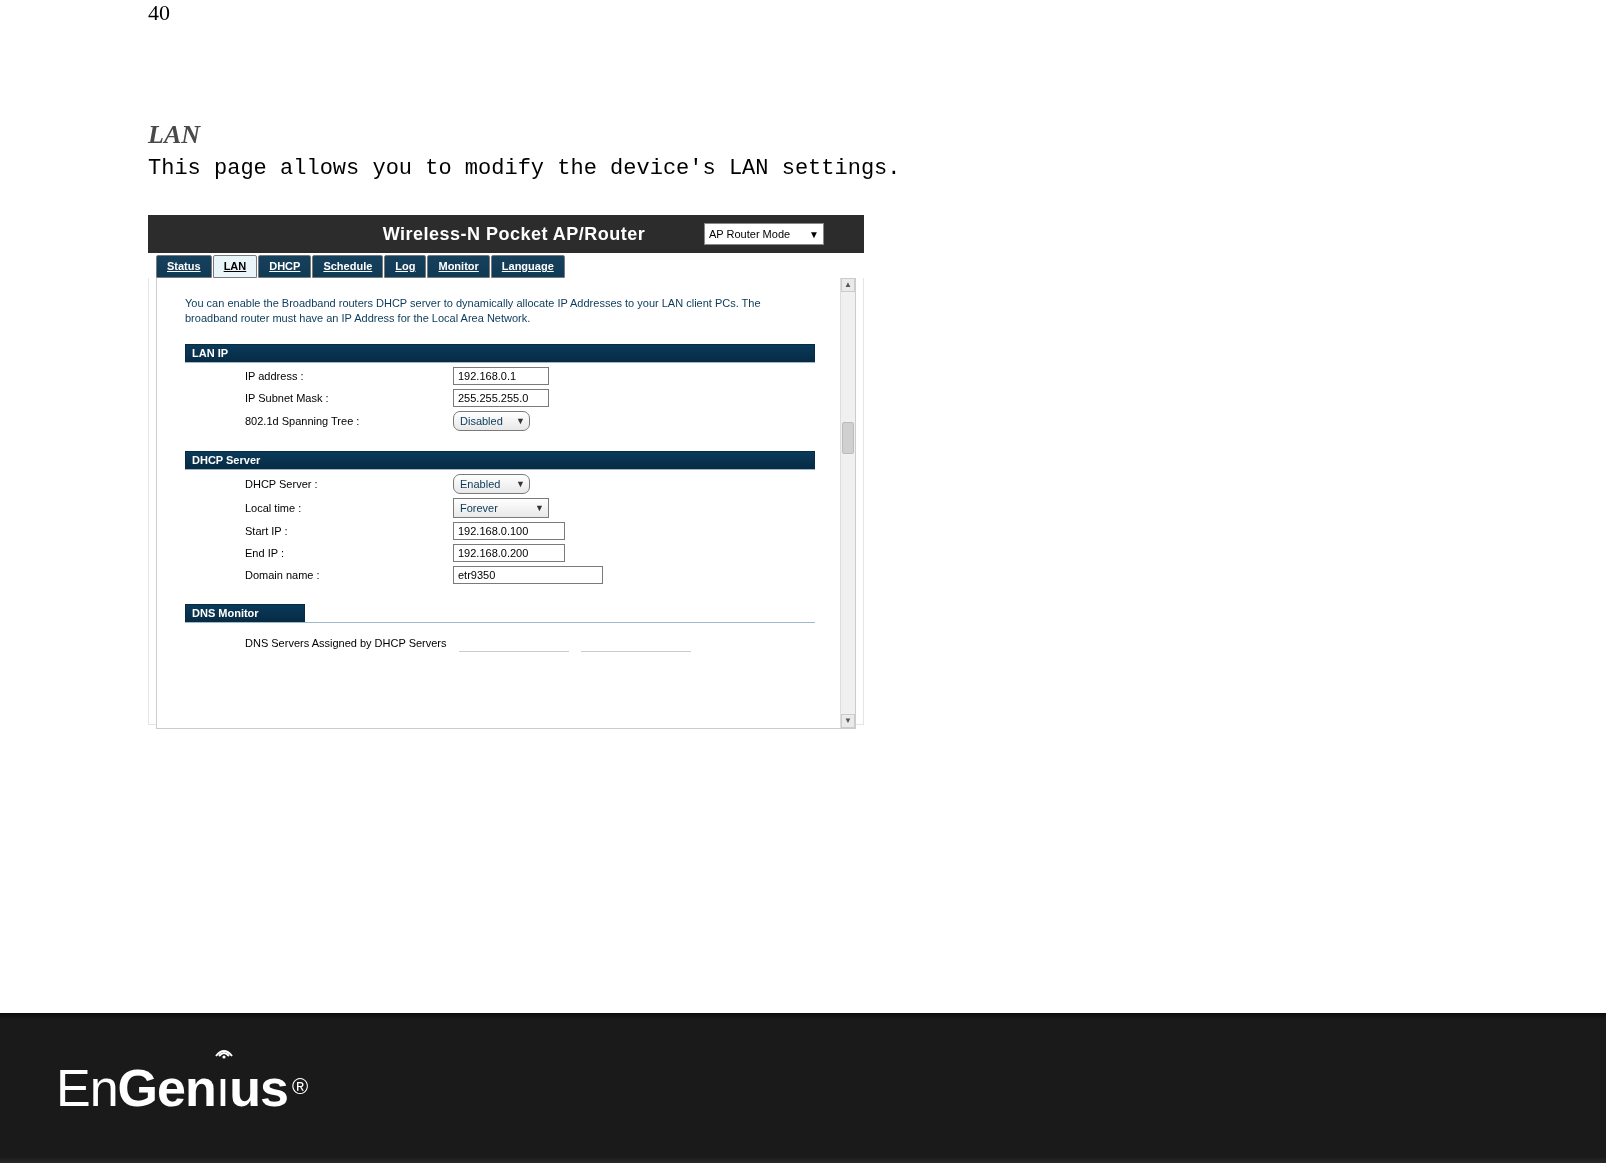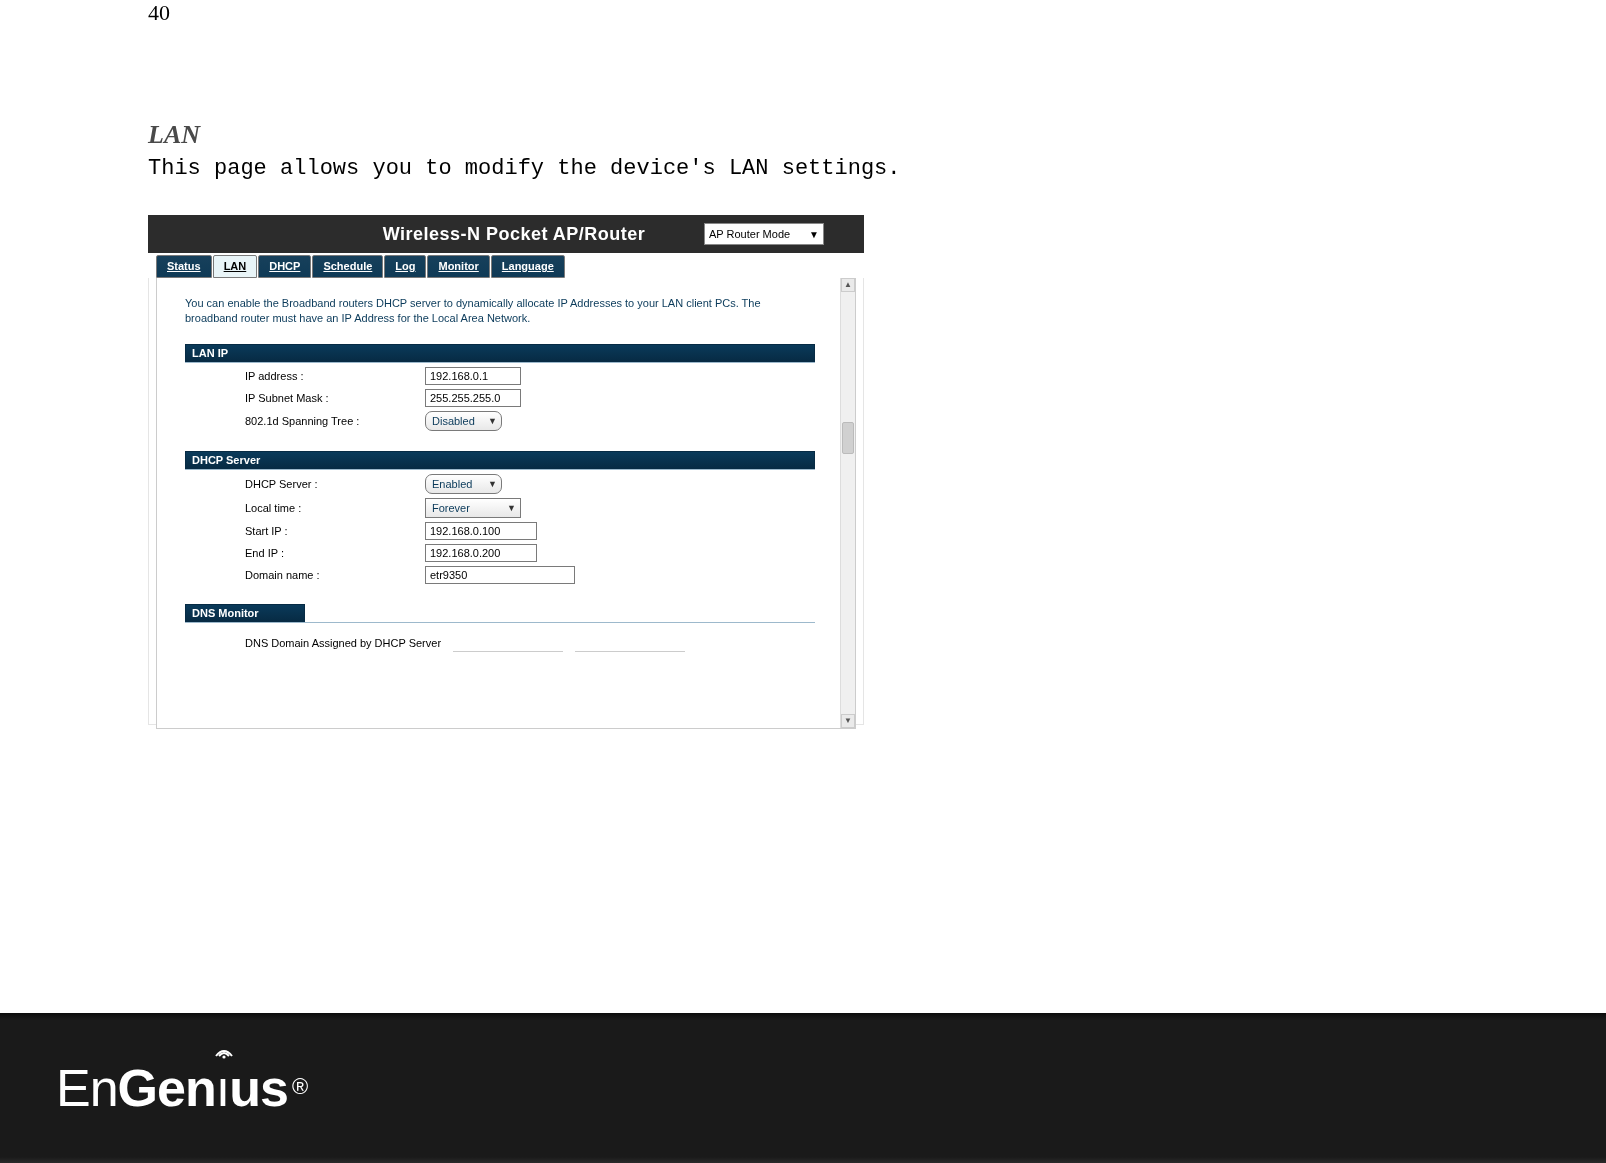--- a/index.html
+++ b/index.html
@@ -188,20 +188,21 @@
   .section-rule {
     width: 630px;
     border-bottom: 1px solid #9db9cc;
     height: 0;
     margin-bottom: 2px;
   }
   .form-row {
     display: flex;
     align-items: center;
     margin: 4px 0 4px 0;
+    gap: 28px;
   }
   .form-label {
     width: 180px;
     padding-left: 60px;
     color: #000;
     font-size: 11px;
   }
   .text-input {
     font-family: Arial, sans-serif;
     font-size: 11px;
@@ -373,21 +374,21 @@
           <div class="form-label">Domain name :</div>
           <input class="text-input wide" value="etr9350" style="">
         </div>
 
         <div class="section-gap"></div>
 
         <div class="section-bar" style="width:120px;">DNS Monitor</div>
         <div class="section-rule"></div>
 
         <div class="dns-row">
-          <span>DNS Domain Assigned by DHCP Server</span>
+          <span>DNS Servers Assigned by DHCP Servers</span>
           <span class="dns-field"></span>
           <span class="dns-field"></span>
         </div>
 
       </div>
     </div>
   </div>
 
   <div class="footer">
     <div class="brand">

